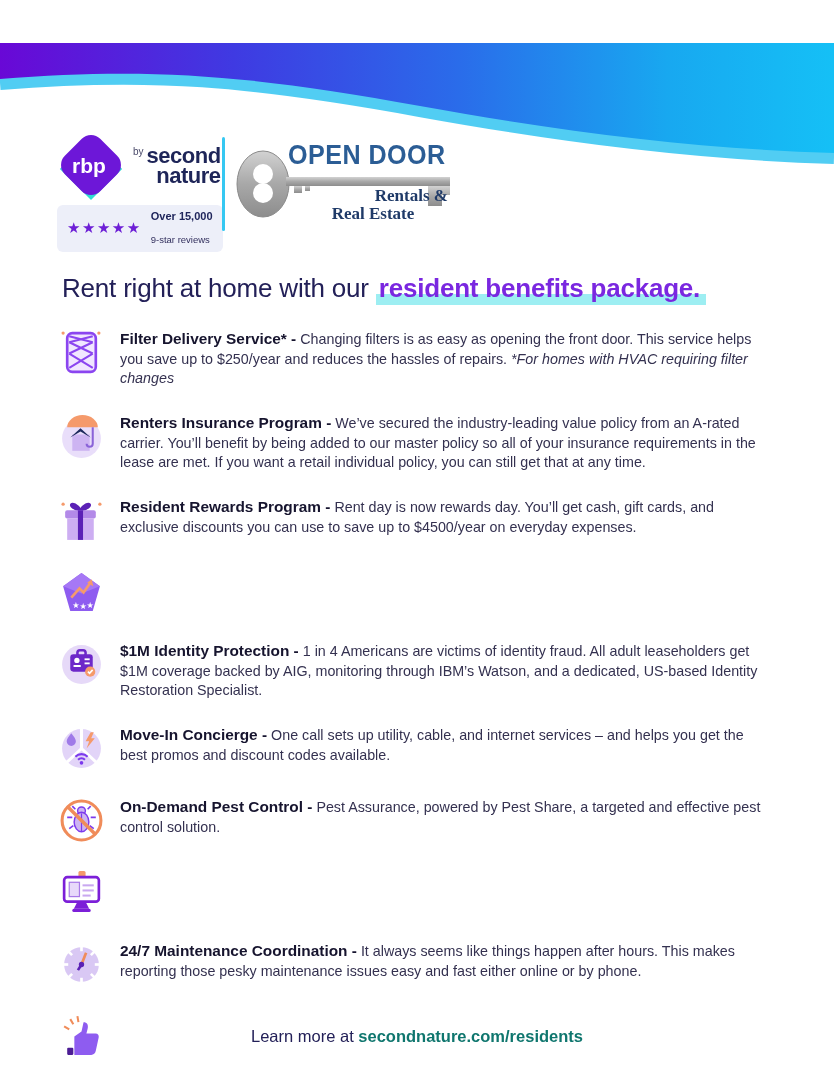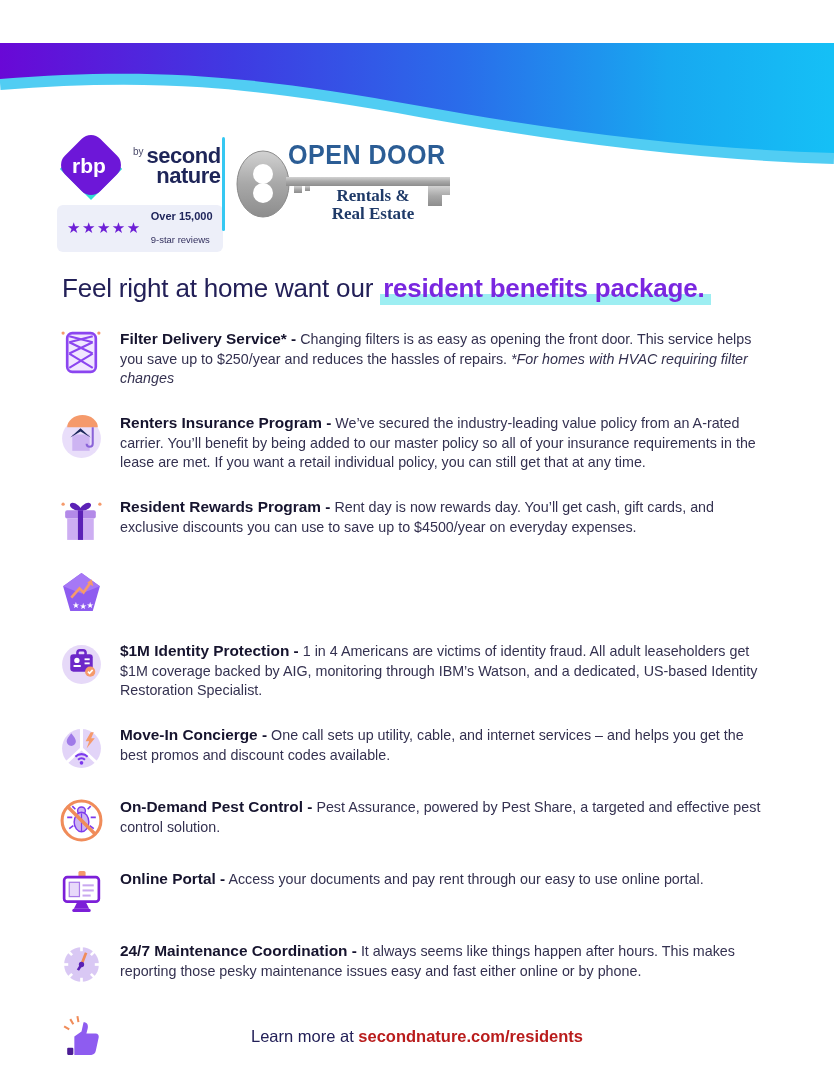--- a/index.html
+++ b/index.html
@@ -28,41 +28,41 @@
   .badge-t2 { font-size:9.5px; color:#33305e; line-height:1.1; }
 
   .divider { position:absolute; left:222px; top:94px; width:3px; height:94px; background:#35c8f2; border-radius:2px; }
 
   .od { position:absolute; left:236px; top:92px; width:232px; height:102px; }
   .od svg { position:absolute; left:0; top:0; }
   .od-name { position:absolute; left:52px; top:5px; font-size:27px; font-weight:bold; color:#2b5d95;
     transform:scaleX(.93); transform-origin:left; white-space:nowrap; letter-spacing:0.5px; }
   .od-sub1, .od-sub2 { position:absolute; left:62px; width:150px; text-align:center;
     font-family:"Liberation Serif", serif; font-weight:bold; color:#1f3a68; font-size:17px; line-height:1; }
-  .od-sub1 { top:52px; }
+  .od-sub1 { top:52px;text-align:right; }
   .od-sub2 { top:70px; }
 
   
   .headline { position:absolute; left:62px; top:230px; width:720px; font-size:26px;
     color:#232058; letter-spacing:-0.2px; white-space:nowrap; }
   .hl-highlight { color:#7a27e0; font-weight:bold; padding:0 6px 2px 3px;
     background:linear-gradient(#9deef2,#9deef2) no-repeat left bottom/100% 11px; }
 
   
   .items { position:absolute; left:58px; top:286px; width:716px; display:flex; flex-direction:column; gap:25px; }
   .item { display:flex; gap:15px; align-items:flex-start; }
   .icon { flex:0 0 47px; width:47px; height:47px; }
   .icon svg { display:block; }
   .txt { margin:0; font-size:14.3px; line-height:1.34; color:#343150; width:668px; }
   .txt strong { font-size:15.4px; color:#16142e; font-weight:bold; }
   .txt em { font-style:italic; }
 
   
   .learn { position:absolute; left:0; top:984px; width:834px; text-align:center; font-size:16.5px; color:#232058; }
-  .learn-link { color:#b91c1c; font-weight:bold; text-decoration:none; }
+  .learn-link { color:#0f766e; font-weight:bold; text-decoration:none; }
 
   
   .foot { position:absolute; left:36px; right:34px; top:1042px; display:flex; justify-content:space-between;
     font-size:8.6px; color:#2e2e3a; }
 </style>
 </head>
 <body>
 
 <div class="page">
 
@@ -120,21 +120,21 @@
       <rect x="50" y="42" width="164" height="9" fill="url(#kg)"></rect>
       <rect x="58" y="51" width="8" height="7" fill="url(#kg)"></rect>
       <rect x="69" y="51" width="5" height="5" fill="url(#kg)"></rect>
       <path d="M192,51 h22 v9 h-8 v11 h-14 z" fill="url(#kg)"></path>
     </svg>
     <div class="od-name">OPEN DOOR</div>
     <div class="od-sub1">Rentals &amp;</div>
     <div class="od-sub2">Real Estate</div>
   </div>
 
-  <div class="headline"><span>Feel right at home want our </span><span class="hl-highlight">resident benefits package.</span></div>
+  <div class="headline"><span>Rent right at home with our </span><span class="hl-highlight">resident benefits package.</span></div>
 
   <div class="items">
 
     <div class="item">
       <div class="icon">
         <svg width="47" height="47" viewBox="0 0 46 46">
           <circle cx="5" cy="4" r="1.6" fill="#f59a6b"></circle>
             <circle cx="40" cy="4" r="1.6" fill="#f59a6b"></circle>
           <rect x="9" y="4" width="28" height="38" rx="5" fill="#f1e6ff" stroke="#8b45f0" stroke-width="2.6"></rect>
           <path d="M11,13 L34,7 M34,13 L11,7 M11,13 L34,24 M34,13 L11,24 M11,24 L34,38 M34,24 L11,38" stroke="#8b45f0" stroke-width="2" fill="none"></path>
@@ -236,21 +236,20 @@
           <rect x="20" y="2" width="7" height="6" rx="1.5" fill="#f59a6b"></rect>
           <rect x="6" y="8" width="34" height="24" rx="3" fill="#ffffff" stroke="#7c1fd8" stroke-width="2.6"></rect>
           <rect x="11" y="13" width="10" height="14" fill="#e8d9fa" stroke="#a97ae8" stroke-width="1.2"></rect>
           <rect x="24" y="15" width="11" height="2" fill="#c9a8f0"></rect>
           <rect x="24" y="20" width="11" height="2" fill="#c9a8f0"></rect>
           <rect x="24" y="25" width="8" height="2" fill="#c9a8f0"></rect>
           <path d="M19,32 h8 l3.5,7 h-15 z" fill="#7c1fd8"></path>
           <rect x="14" y="39" width="18" height="3" rx="1.5" fill="#7c1fd8"></rect>
         </svg>
       </div>
-      <p class="txt"><strong>Online Portal -</strong> <span>Access your documents and pay rent through our easy to use online portal.</span></p>
     </div>
 
     <div class="item">
       <div class="icon">
         <svg width="47" height="47" viewBox="0 0 46 46">
           <circle cx="23" cy="23" r="17" fill="#d9c8f4"></circle>
           <g stroke="#ffffff" stroke-width="2.6">
             <line x1="23" y1="3" x2="23" y2="10"></line>
               <line x1="23" y1="36" x2="23" y2="43"></line>
             <line x1="3" y1="23" x2="10" y2="23"></line>

